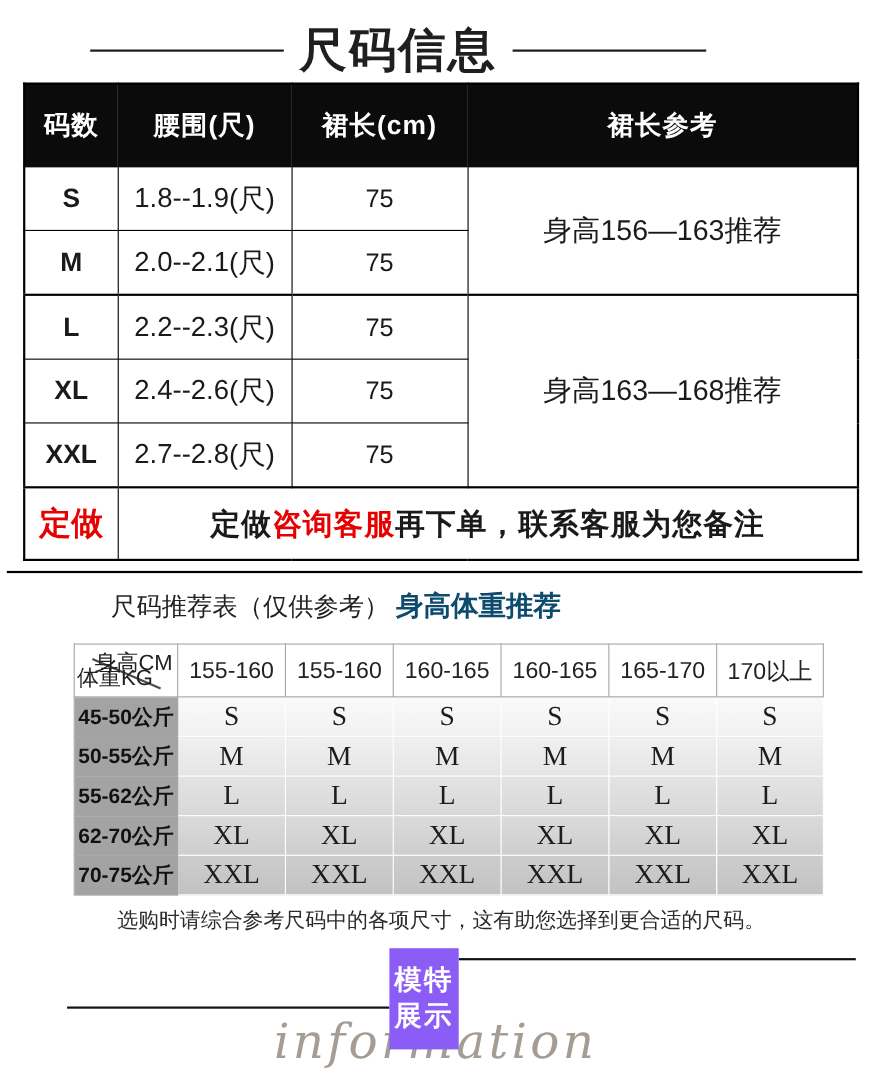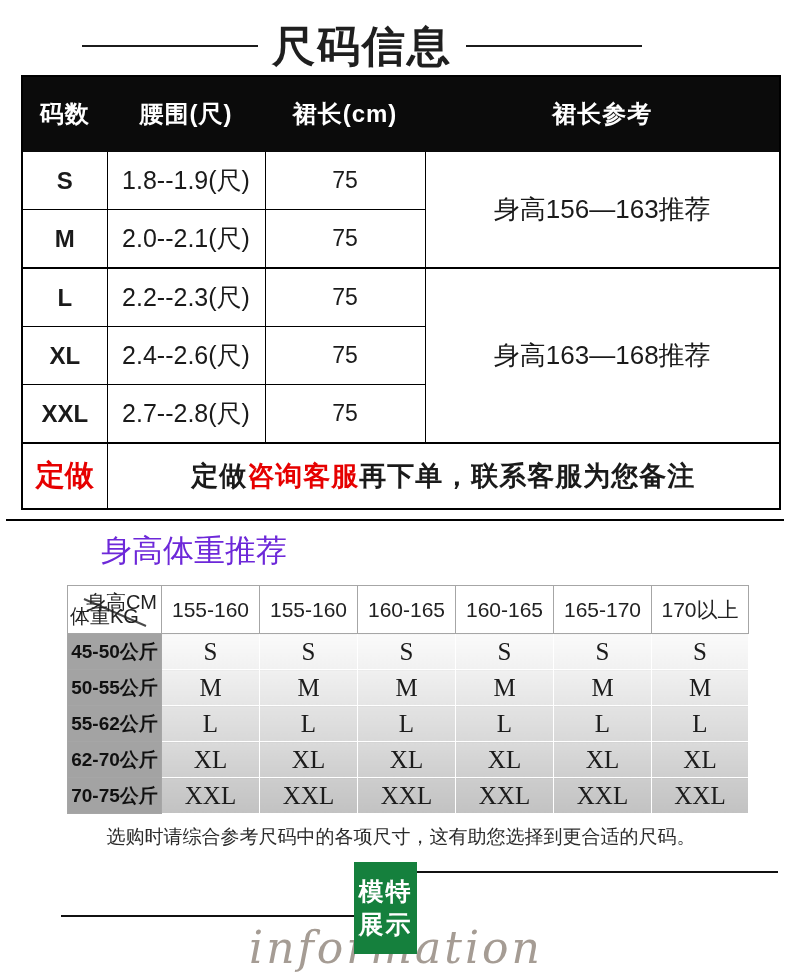--- a/index.html
+++ b/index.html
@@ -46,21 +46,21 @@
   .red-inline{color:#e60000;}
   
   .tips{position:absolute;left:28px;top:450px;width:740px;
     font-size:19px;font-weight:500;color:#111;line-height:30px;}
   .tips .star{color:#e60000;font-weight:700;margin-right:4px;}
   
   .section-divider{position:absolute;left:0;top:519px;width:790px;height:2px;background:#000;}
   
   .rec-title{position:absolute;left:95px;top:534px;display:flex;align-items:flex-end;gap:6px;}
   .rec-title-black{font-size:23px;font-weight:500;color:#222;line-height:34px;}
-  .rec-title-red{font-size:31px;font-weight:400;color:#6d28d9;line-height:34px;}
+  .rec-title-red{font-size:25px;font-weight:700;color:#0c4a6e;line-height:34px;}
   .rec-table{
     position:absolute;left:61px;top:585px;width:681px;
     border-collapse:collapse;table-layout:fixed;
   }
   .rec-table th,.rec-table td{padding:0;text-align:center;vertical-align:middle;}
   .rec-table thead th{
     background:#fff;border:1px solid #a6a6a6;height:47px;
     font-size:21px;font-weight:500;color:#222;
   }
   .rec-table tbody tr{height:36px;}
@@ -85,21 +85,21 @@
   
   .rec-note{position:absolute;left:0;top:824px;width:790px;text-align:center;
     font-size:19px;font-weight:500;color:#2b2b2b;}
   
   .script-word{
     position:absolute;left:390px;top:922px;transform:translateX(-50%);
     font-family:"DejaVu Serif","Liberation Serif",serif;font-style:italic;
     font-size:44px;color:#a59c94;letter-spacing:3px;z-index:1;
   }
   .badge{
-    position:absolute;left:348px;top:862px;width:63px;height:92px;background:#15803d;
+    position:absolute;left:348px;top:862px;width:63px;height:92px;background:#8b5cf6;
     display:flex;flex-direction:column;align-items:center;justify-content:center;gap:6px;
     z-index:2;
   }
   .badge span{color:#fff;font-size:25px;font-weight:700;line-height:1.1;letter-spacing:2px;}
   .footer-line-right{position:absolute;left:411px;top:871px;width:361px;height:2px;background:#111;z-index:0;}
   .footer-line-left{position:absolute;left:55px;top:915px;width:293px;height:2px;background:#111;z-index:0;}
 </style>
 </head>
 <body>
 
@@ -185,20 +185,21 @@
           <span>定做</span><span class="red-inline">咨询客服</span><span>再下单，联系客服为您备注</span>
         </td>
       </tr>
     </tbody>
   </table>
 
 
   <div class="section-divider"></div>
 
   <div class="rec-title">
+    <span class="rec-title-black">尺码推荐表（仅供参考）</span>
     <span class="rec-title-red">身高体重推荐</span>
   </div>
 
   <table class="rec-table">
     <colgroup>
         <col style="width:94px">
         <col style="width:98px">
         <col style="width:98px">
         <col style="width:98px">
         <col style="width:98px">

